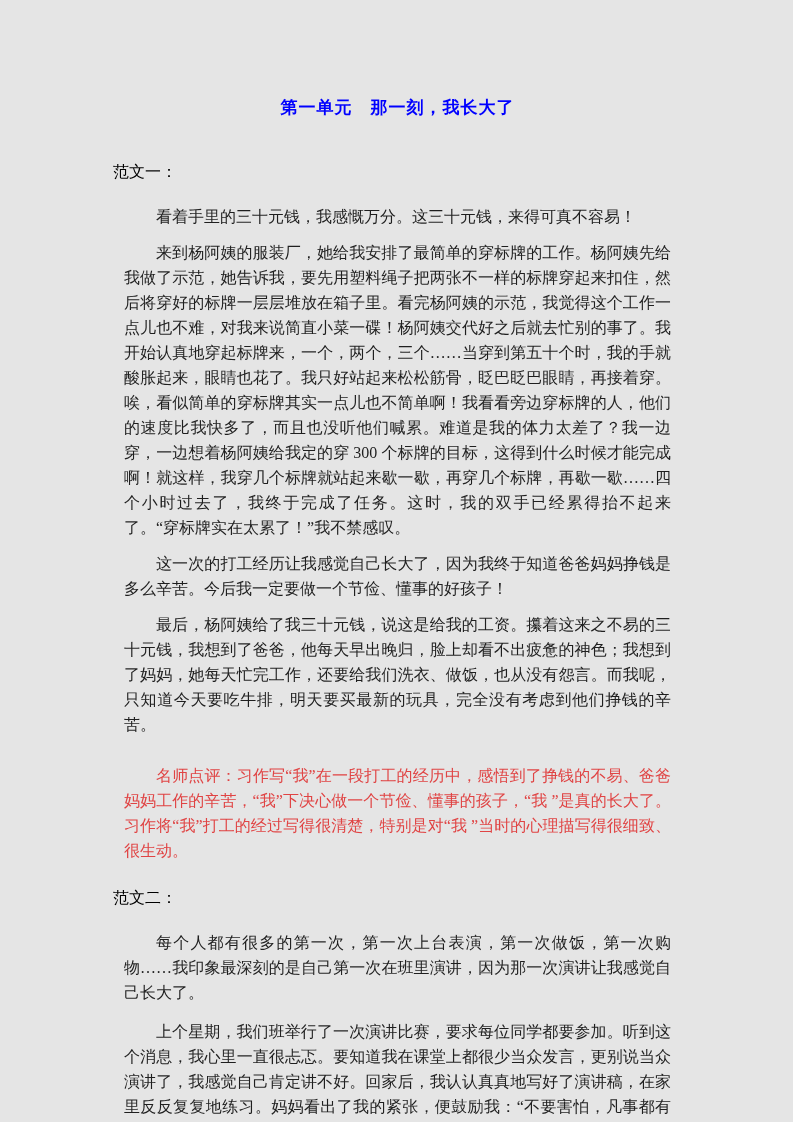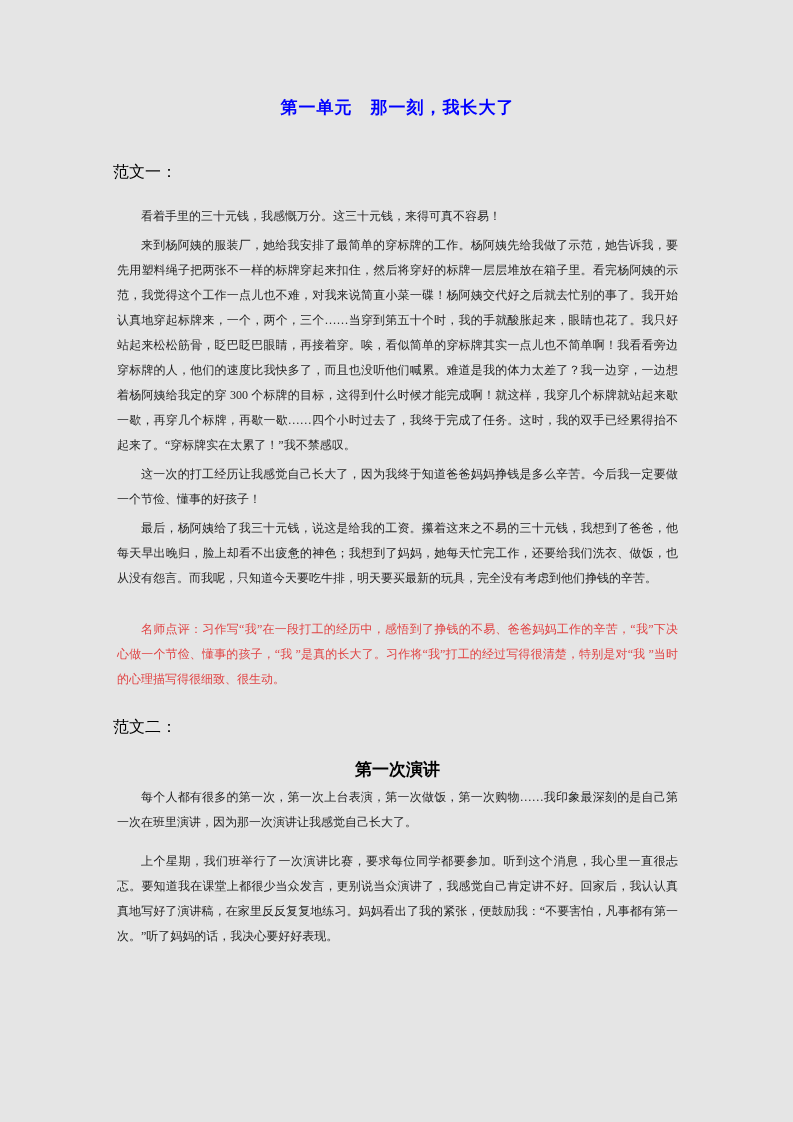--- a/index.html
+++ b/index.html
@@ -46,23 +46,23 @@
   .essay-title {
     margin: 0 0 3px 0;
     text-align: center;
     font-family: "Liberation Sans", "DejaVu Sans", sans-serif;
     font-weight: bold;
     font-size: 17px;
     line-height: 22px;
     color: #000000;
   }
   .para {
-    margin: 4px;
+    margin: 11px;
     font-family: "Liberation Serif", "DejaVu Serif", serif;
-    font-size: 12px;
+    font-size: 16px;
     line-height: 25px;
     text-align: justify;
     text-indent: 2em;
     color: var(--body-color);
   }
   .teacher-comment {
     margin-top: 26px;
     color: var(--comment-color);
   }
   .essay-section-2 {
@@ -84,19 +84,18 @@
       <h2 class="section-label">范文一：</h2>
       <p class="para">看着手里的三十元钱，我感慨万分。这三十元钱，来得可真不容易！</p>
       <p class="para">来到杨阿姨的服装厂，她给我安排了最简单的穿标牌的工作。杨阿姨先给我做了示范，她告诉我，要先用塑料绳子把两张不一样的标牌穿起来扣住，然后将穿好的标牌一层层堆放在箱子里。看完杨阿姨的示范，我觉得这个工作一点儿也不难，对我来说简直小菜一碟！杨阿姨交代好之后就去忙别的事了。我开始认真地穿起标牌来，一个，两个，三个……当穿到第五十个时，我的手就酸胀起来，眼睛也花了。我只好站起来松松筋骨，眨巴眨巴眼睛，再接着穿。唉，看似简单的穿标牌其实一点儿也不简单啊！我看看旁边穿标牌的人，他们的速度比我快多了，而且也没听他们喊累。难道是我的体力太差了？我一边穿，一边想着杨阿姨给我定的穿 300 个标牌的目标，这得到什么时候才能完成啊！就这样，我穿几个标牌就站起来歇一歇，再穿几个标牌，再歇一歇……四个小时过去了，我终于完成了任务。这时，我的双手已经累得抬不起来了。“穿标牌实在太累了！”我不禁感叹。</p>
       <p class="para">这一次的打工经历让我感觉自己长大了，因为我终于知道爸爸妈妈挣钱是多么辛苦。今后我一定要做一个节俭、懂事的好孩子！</p>
       <p class="para">最后，杨阿姨给了我三十元钱，说这是给我的工资。攥着这来之不易的三十元钱，我想到了爸爸，他每天早出晚归，脸上却看不出疲惫的神色；我想到了妈妈，她每天忙完工作，还要给我们洗衣、做饭，也从没有怨言。而我呢，只知道今天要吃牛排，明天要买最新的玩具，完全没有考虑到他们挣钱的辛苦。</p>
       <p class="para teacher-comment">名师点评：习作写“我”在一段打工的经历中，感悟到了挣钱的不易、爸爸妈妈工作的辛苦，“我”下决心做一个节俭、懂事的孩子，“我 ”是真的长大了。习作将“我”打工的经过写得很清楚，特别是对“我 ”当时的心理描写得很细致、很生动。</p>
     </section>
 
     <section class="essay-section-2">
       <h2 class="section-label">范文二：</h2>
-      <h3 class="essay-title">第一次演讲</h3>
       <p class="para">每个人都有很多的第一次，第一次上台表演，第一次做饭，第一次购物……我印象最深刻的是自己第一次在班里演讲，因为那一次演讲让我感觉自己长大了。</p>
       <p class="para gap-before">上个星期，我们班举行了一次演讲比赛，要求每位同学都要参加。听到这个消息，我心里一直很忐忑。要知道我在课堂上都很少当众发言，更别说当众演讲了，我感觉自己肯定讲不好。回家后，我认认真真地写好了演讲稿，在家里反反复复地练习。妈妈看出了我的紧张，便鼓励我：“不要害怕，凡事都有第一次。”听了妈妈的话，我决心要好好表现。</p>
     </section>
 
   </div>
 </div>
 
 </body></html>

